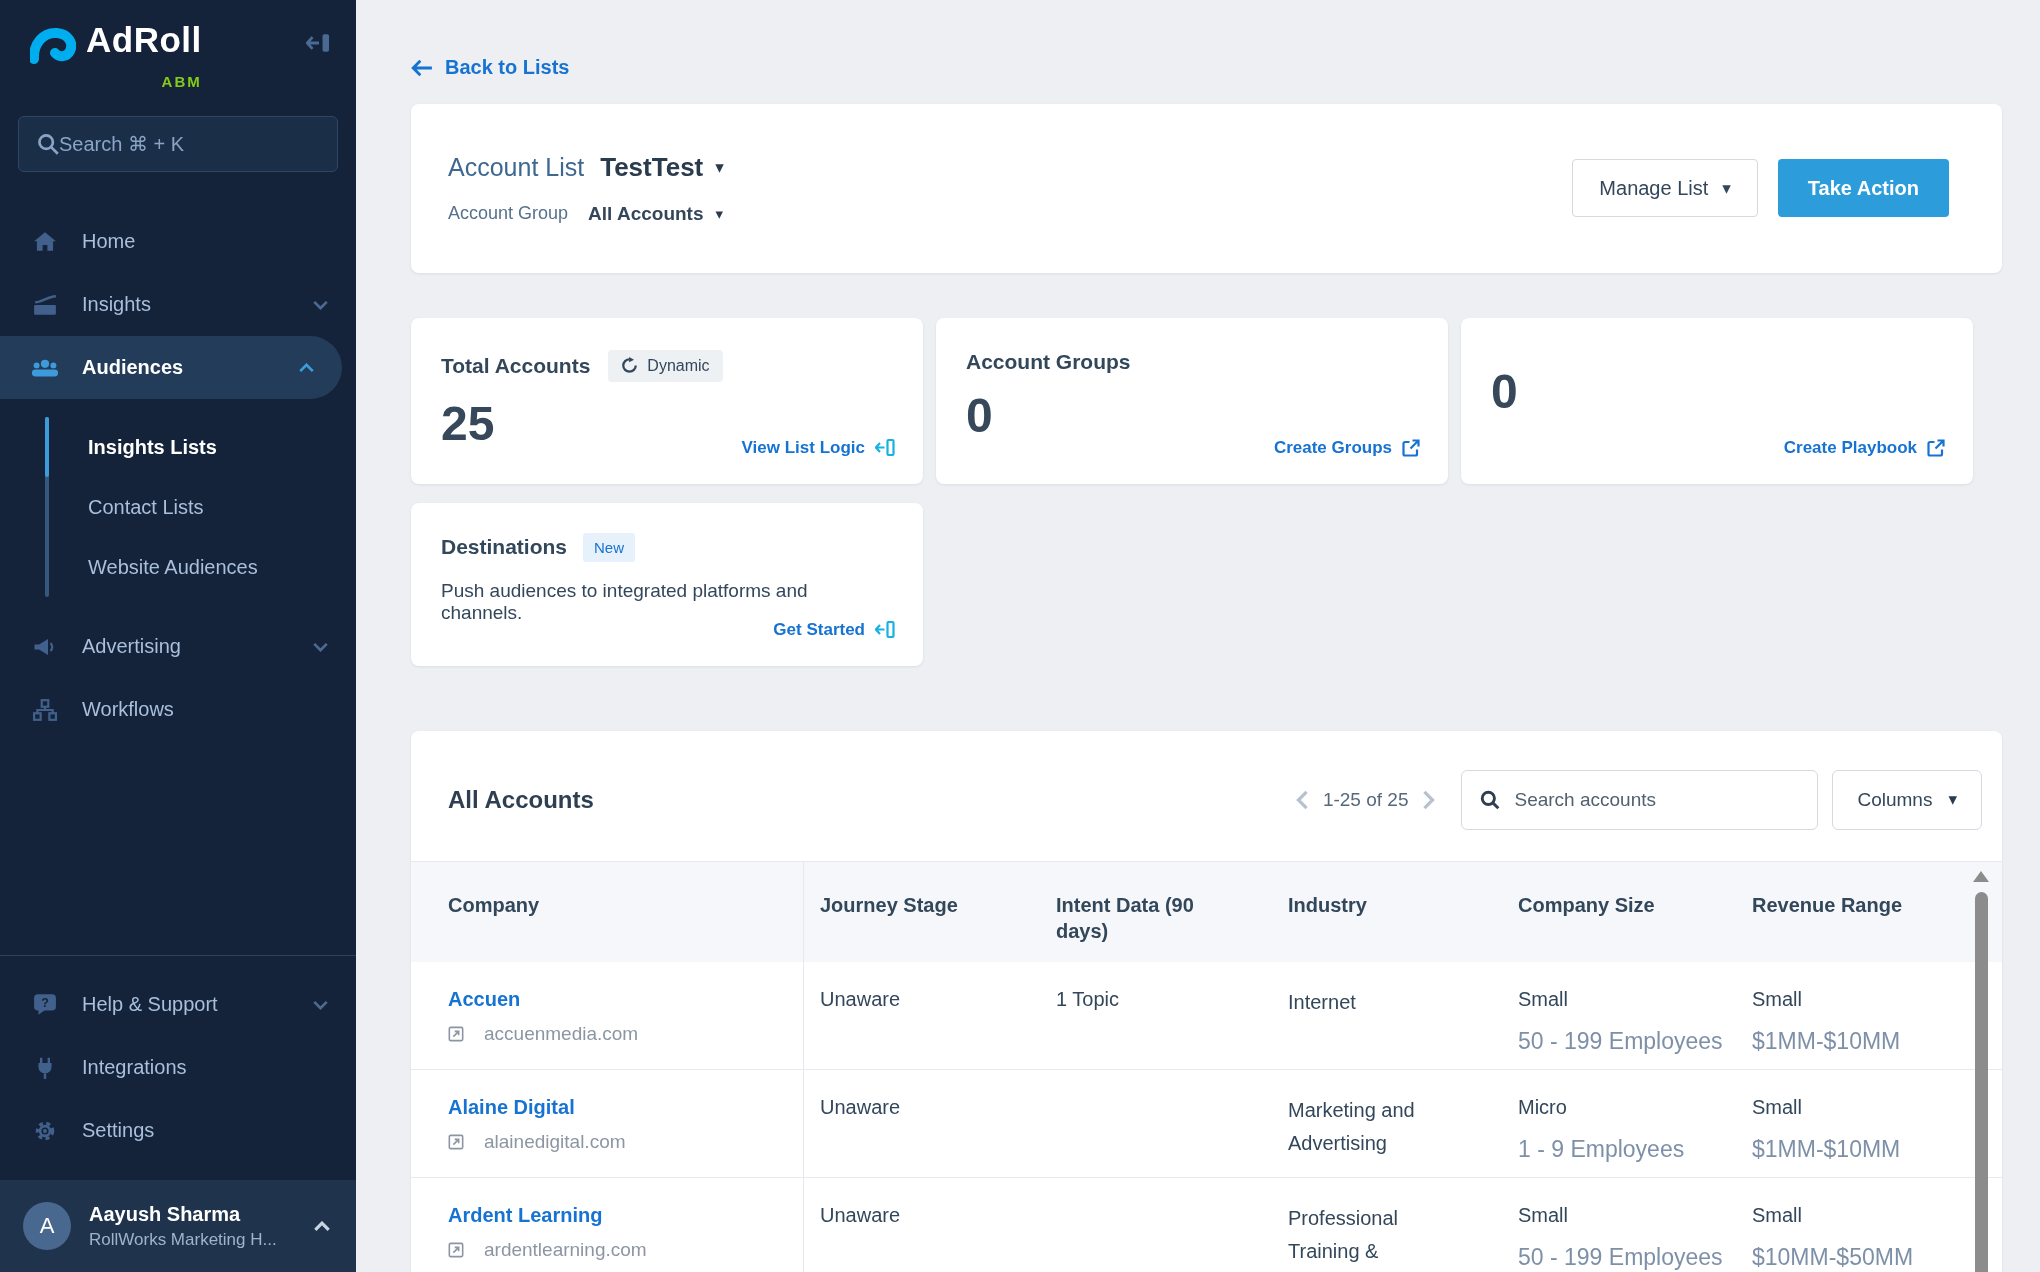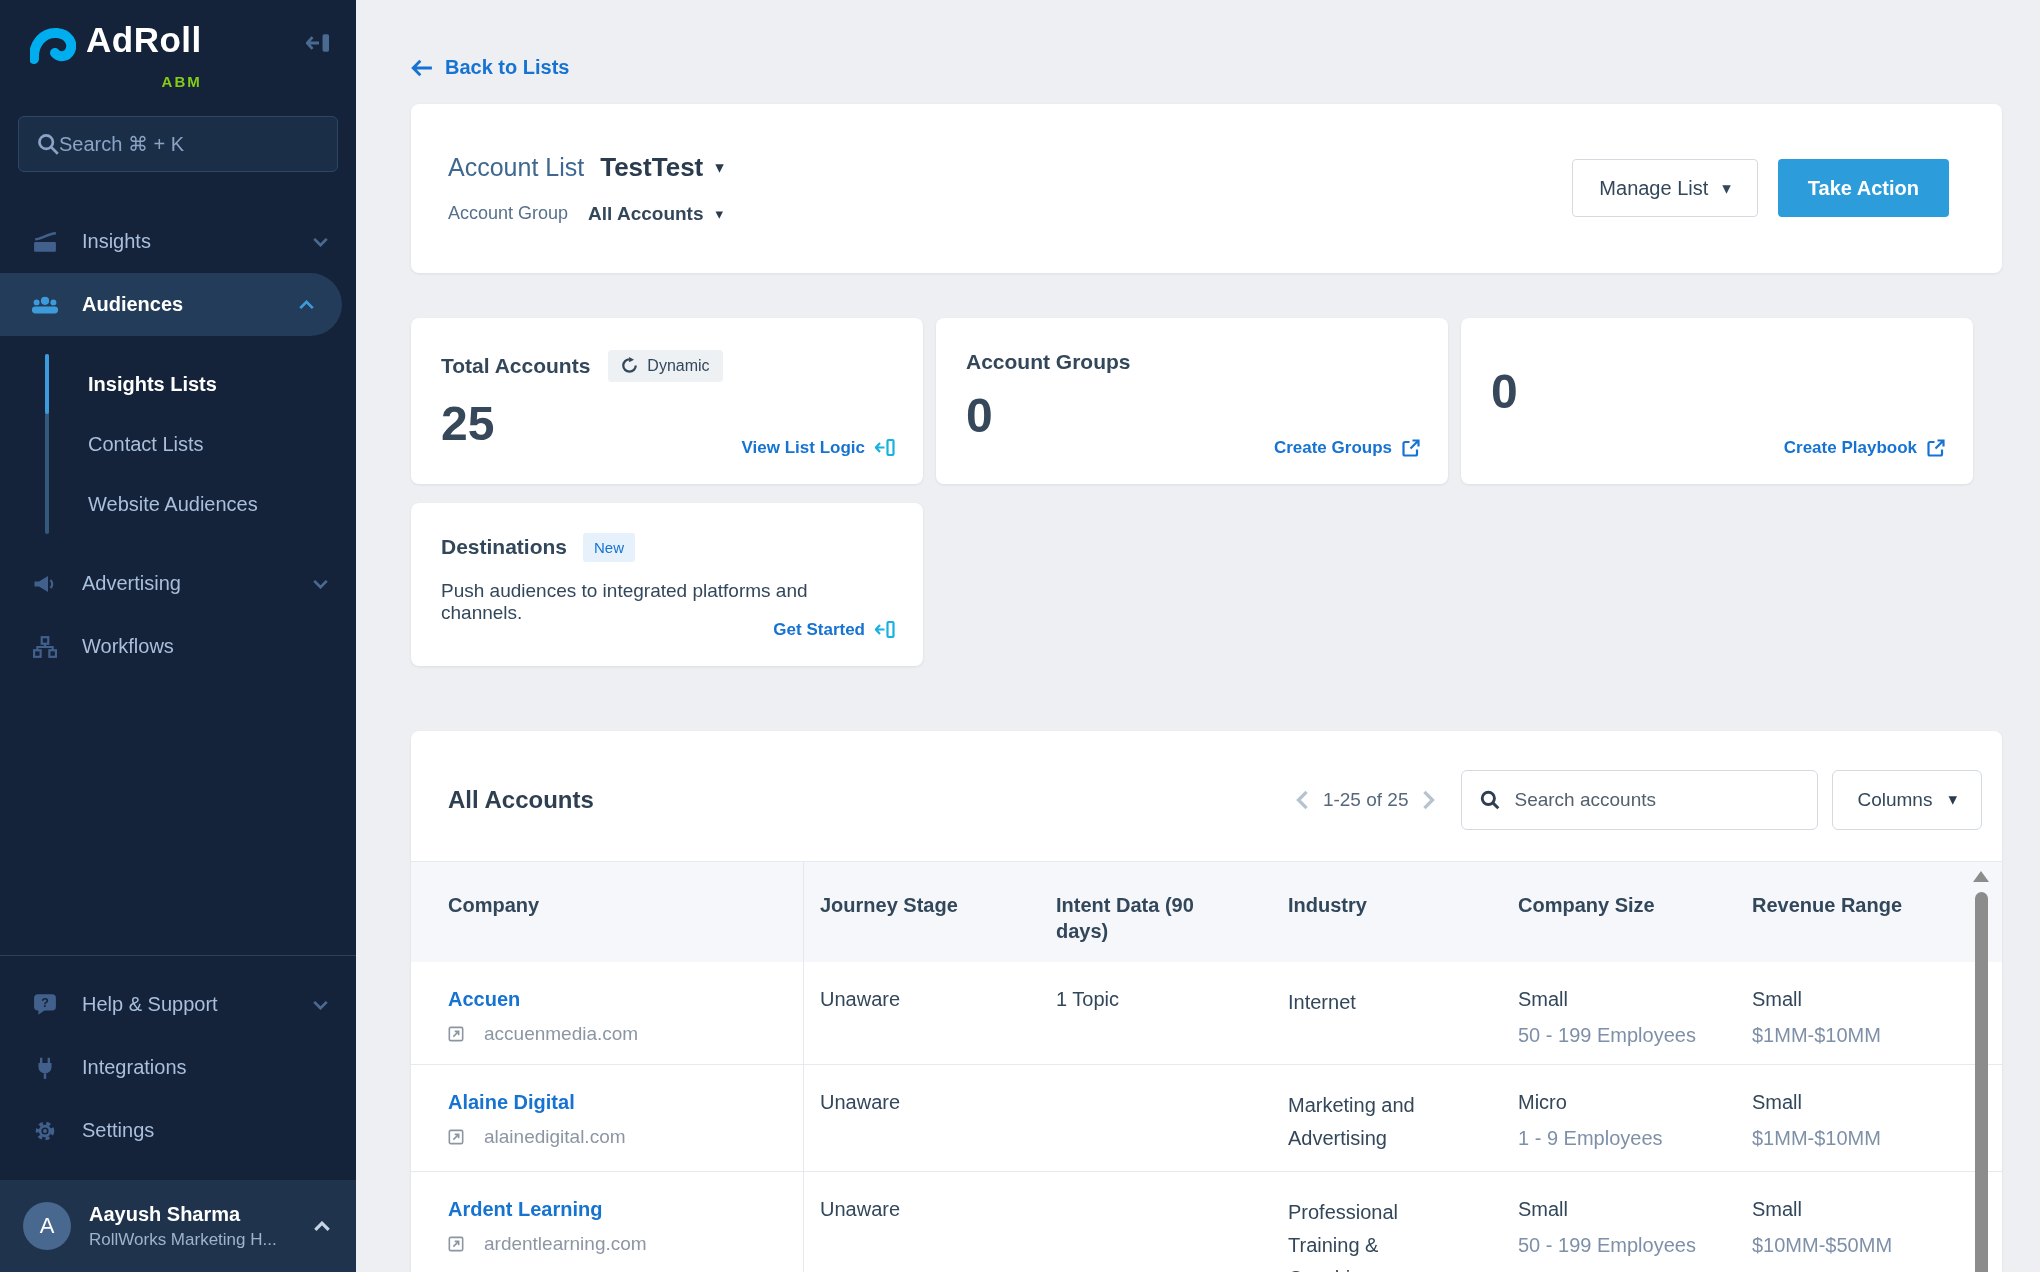--- a/index.html
+++ b/index.html
@@ -98,21 +98,21 @@
   .col3 { width:232px; padding-left:16px; }
   .col4 { width:230px; padding-left:16px; }
   .col5 { width:234px; padding-left:16px; }
   .col6 { flex:1; padding-left:16px; }
   .trow { display:flex; border-bottom:1px solid #E6EAEE; min-height:103px; }
   .td { padding-top:24px; padding-bottom:16px; font-size:20px; color:#33475B; line-height:33px; }
   .td .wrap { display:block; max-width:200px; }
   .company-link { color:#1673D2; font-weight:bold; font-size:20px; line-height:26px; cursor:pointer; }
   .domain-row { display:flex; align-items:center; gap:20px; margin-top:10px; color:#8C96A3; font-size:19px; line-height:24px; }
   .domain-row .dext { color:#8C96A3; display:flex; }
-  .cell-sub { font-size:20px; color:#7E90A8; margin-top:11px; line-height:24px; }
+  .cell-sub { font-size:23px; color:#7E90A8; margin-top:17px; line-height:24px; }
   .cell-main { line-height:26px; }
 
   .scrollbar { position:absolute; right:14px; top:136px; bottom:0; width:14px; display:flex; flex-direction:column; align-items:center; }
   .sb-up { width:0; height:0; border-left:8px solid transparent; border-right:8px solid transparent; border-bottom:11px solid #8C8C8C; margin-top:4px; cursor:pointer; }
   .sb-thumb { width:13px; flex:1; margin-top:10px; background:#8C8C8C; border-radius:7px 7px 0 0; cursor:pointer; }
 </style>
 </head>
 <body>
 
 <div class="sidebar">
@@ -138,20 +138,28 @@
     <span class="s-icon">
       <svg width="22" height="22" viewBox="0 0 18 18" fill="none" stroke="currentColor" stroke-width="2.2">
           <circle cx="7.5" cy="7.5" r="5.5"></circle>
           <path d="M11.8 11.8 L17 17"></path>
         </svg>
     </span>
     <input type="text" placeholder="Search ⌘ + K" style="">
   </div>
 
   <div class="nav">
+    <div class="nav-item">
+      <span class="ico">
+        <svg width="24" height="21" viewBox="0 0 22 19" fill="currentColor">
+            <path d="M11 1 L21 9.2 h-2.6 V18 h-5.2 v-5.2 h-4.4 V18 H3.6 V9.2 H1 z"></path>
+          </svg>
+      </span>
+      <span class="lbl">Home</span>
+    </div>
     <div class="nav-item">
       <span class="ico">
         <svg width="24" height="22" viewBox="0 0 22 20" fill="currentColor">
             <rect x="1" y="10" width="20" height="9" rx="1"></rect>
             <path d="M2 7.5 C8 7.5 13 2.5 21 2" stroke="currentColor" stroke-width="2.4" fill="none"></path>
           </svg>
       </span>
       <span class="lbl">Insights</span>
       <span class="chev">
         <svg width="15" height="10" viewBox="0 0 12 8" fill="none" stroke="currentColor" stroke-width="2.2">

